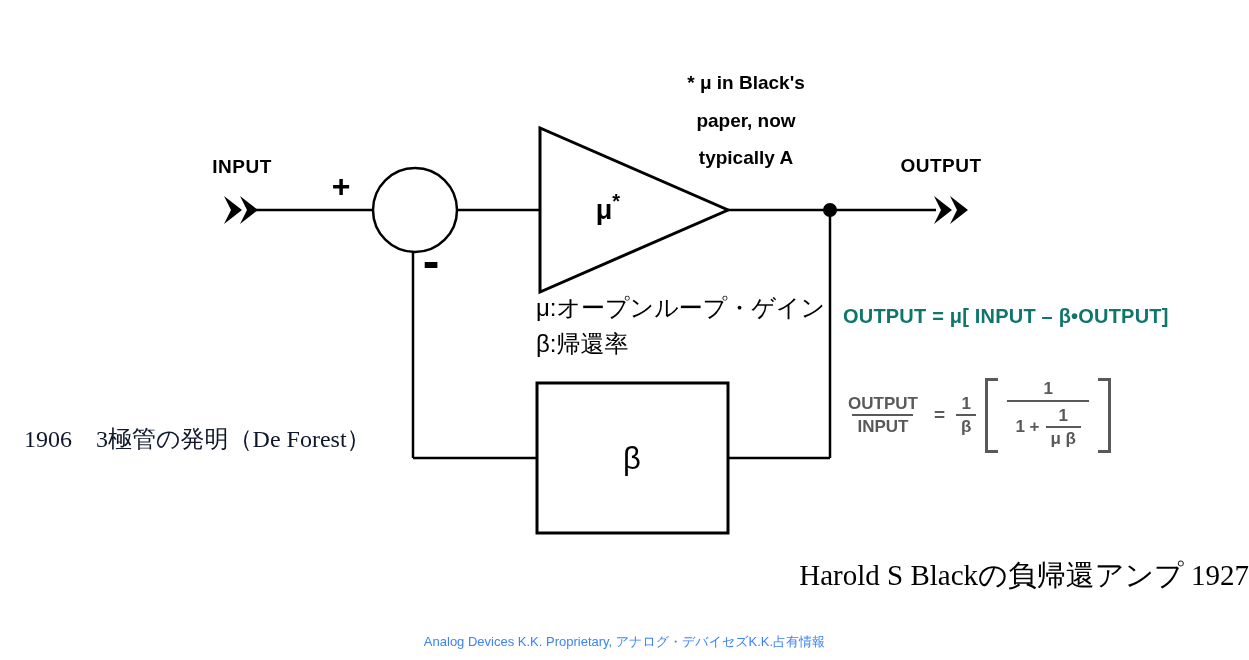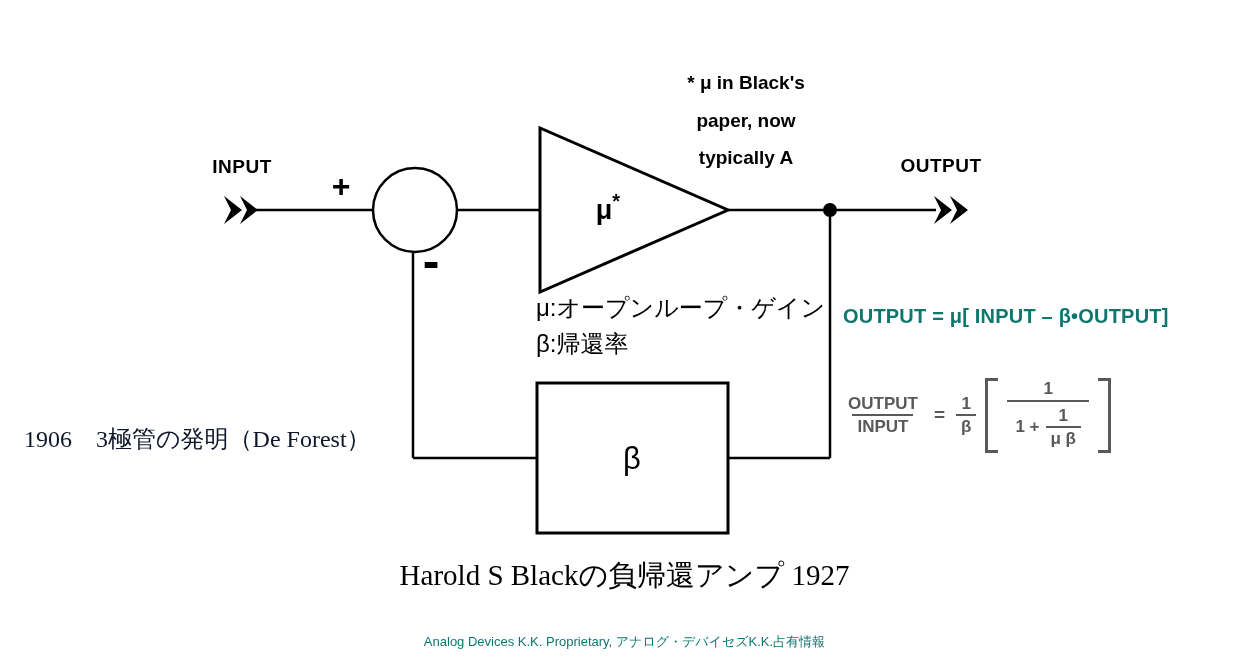--- a/index.html
+++ b/index.html
@@ -39,26 +39,26 @@
   .frac .num, .frac .den { padding:1px 5px; text-align:center; }
   .frac .den { border-top:2.5px solid currentColor; }
   .inner-den { display:flex; align-items:center; gap:6px; border-top:2.5px solid currentColor; padding:3px 8px; }
   .inner-den .frac .den { border-top:2.5px solid currentColor; }
   .bracket { width:10px; align-self:stretch; }
   .bracket.left  { border-left:3px solid currentColor; border-top:3px solid currentColor; border-bottom:3px solid currentColor; }
   .bracket.right { border-right:3px solid currentColor; border-top:3px solid currentColor; border-bottom:3px solid currentColor; }
   .eqsign { font-size:19px; padding:0 2px; }
 
   .title {
-    position:absolute; left:0; right:0; top:556px; text-align:center;
+    position:absolute; left:0; right:0; top:556px; text-align:right;
     font-family:"Liberation Serif", serif; font-size:29px; color:#000;
   }
   .footer {
     position:absolute; left:0; right:0; top:633px; text-align:center;
-    font-size:13px; color:#0f766e;
+    font-size:13px; color:#3b82f6;
   }
 </style>
 </head>
 <body>
 
 <svg width="1249" height="660" viewBox="0 0 1249 660">
 
   <g stroke="#000" stroke-width="2.5" fill="none">
     <line x1="256" y1="210" x2="374" y2="210"></line>
     <line x1="457" y1="210" x2="540" y2="210"></line>

